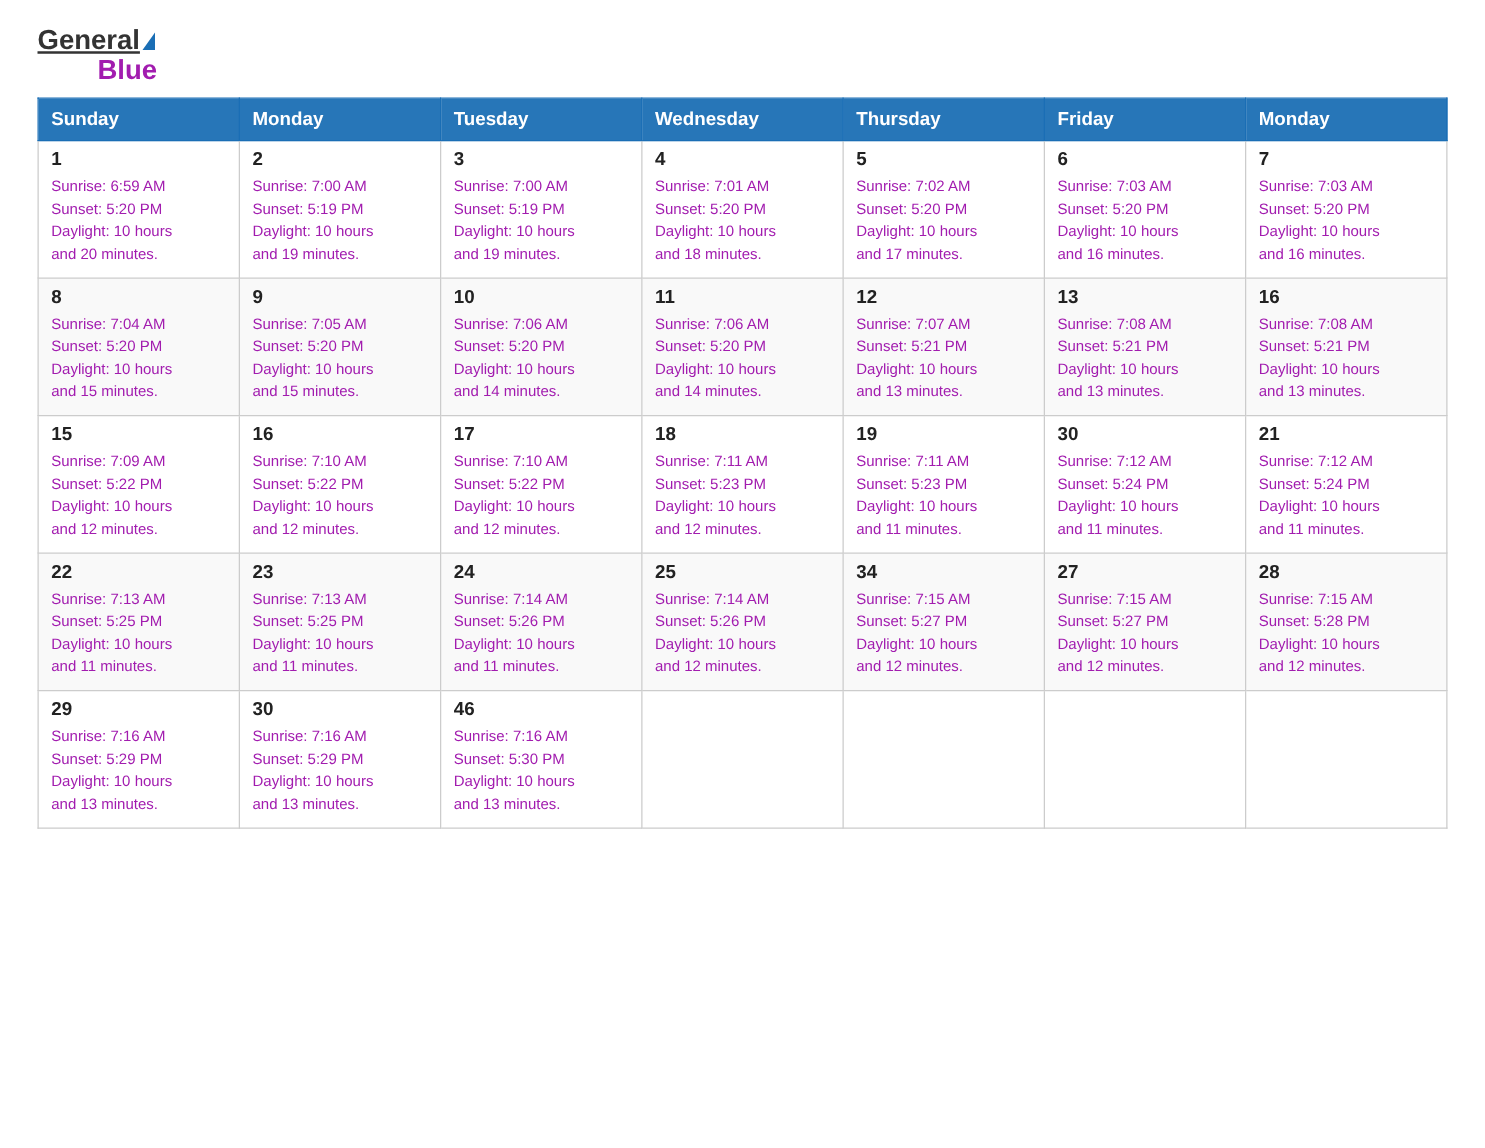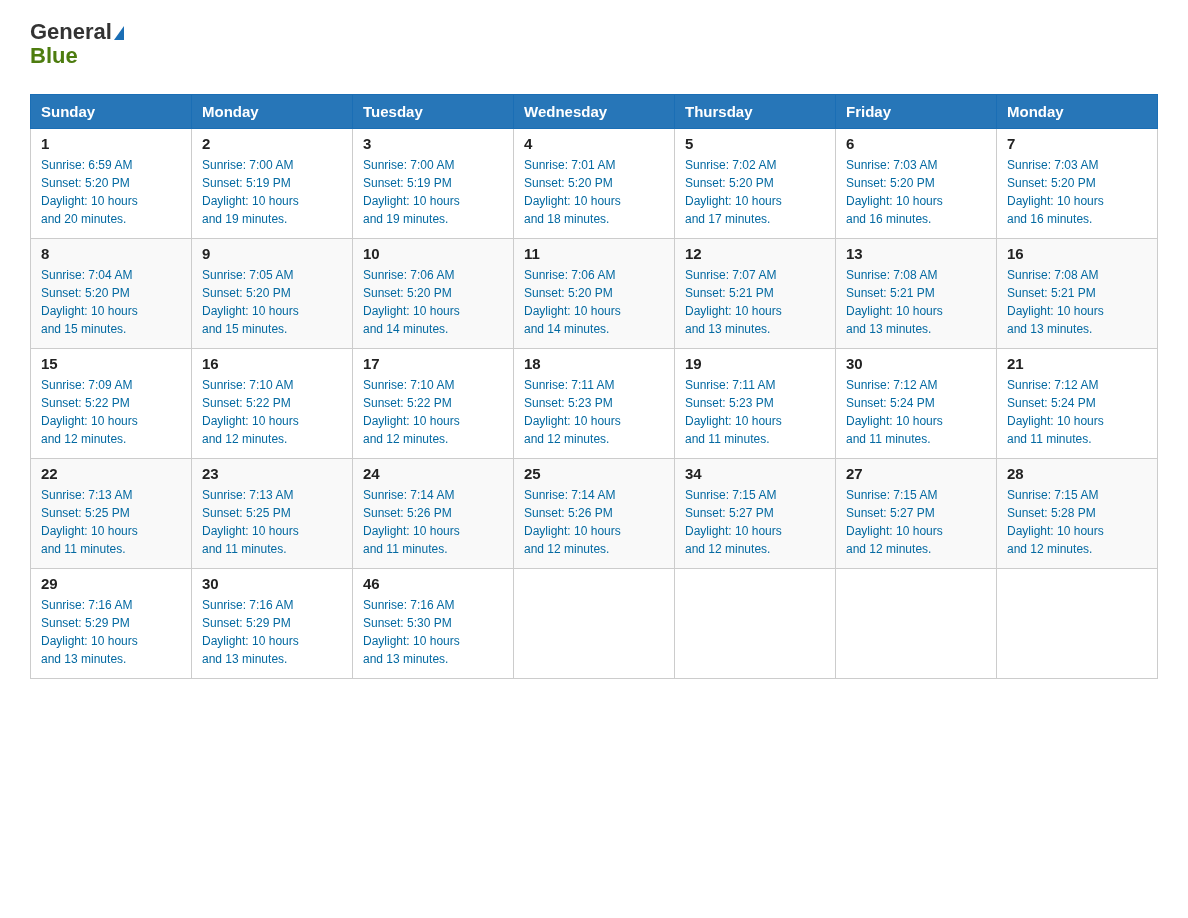--- a/index.html
+++ b/index.html
@@ -18,23 +18,25 @@
     }
     .logo {
       display: flex;
       flex-direction: column;
       font-size: 22px;
       font-weight: bold;
       line-height: 1.1;
     }
     .logo-general {
       color: #333;
+      text-decoration: underline;
     }
     .logo-blue {
-      color: #4d7c0f;
+      color: #a21caf;
+      margin-left: 48px;
     }
     .logo-triangle {
       display: inline-block;
       width: 0;
       height: 0;
       border-left: 10px solid transparent;
       border-bottom: 14px solid #1a6eb5;
       margin-left: 2px;
       vertical-align: middle;
     }
@@ -48,21 +50,21 @@
       line-height: 1.1;
     }
     .location {
       font-size: 20px;
       color: #444;
       margin-top: 4px;
     }
     table {
       width: 100%;
       border-collapse: collapse;
-      margin-top: 26px;
+      margin-top: 10px;
     }
     th {
       background-color: #2776b8;
       color: #fff;
       text-align: left;
       padding: 8px 10px;
       font-size: 15px;
       border: 1px solid #1a6eb5;
     }
     td {
@@ -75,21 +77,21 @@
     }
     .day-num {
       font-size: 15px;
       font-weight: bold;
       color: #222;
       display: block;
       margin-bottom: 4px;
     }
     .day-info {
       font-size: 12px;
-      color: #0369a1;
+      color: #a21caf;
       line-height: 1.5;
     }
     td.empty {
       background: #fff;
     }
     tr:nth-child(even) td {
       background: #f9f9f9;
     }
     tr:nth-child(odd) td {
       background: #fff;

